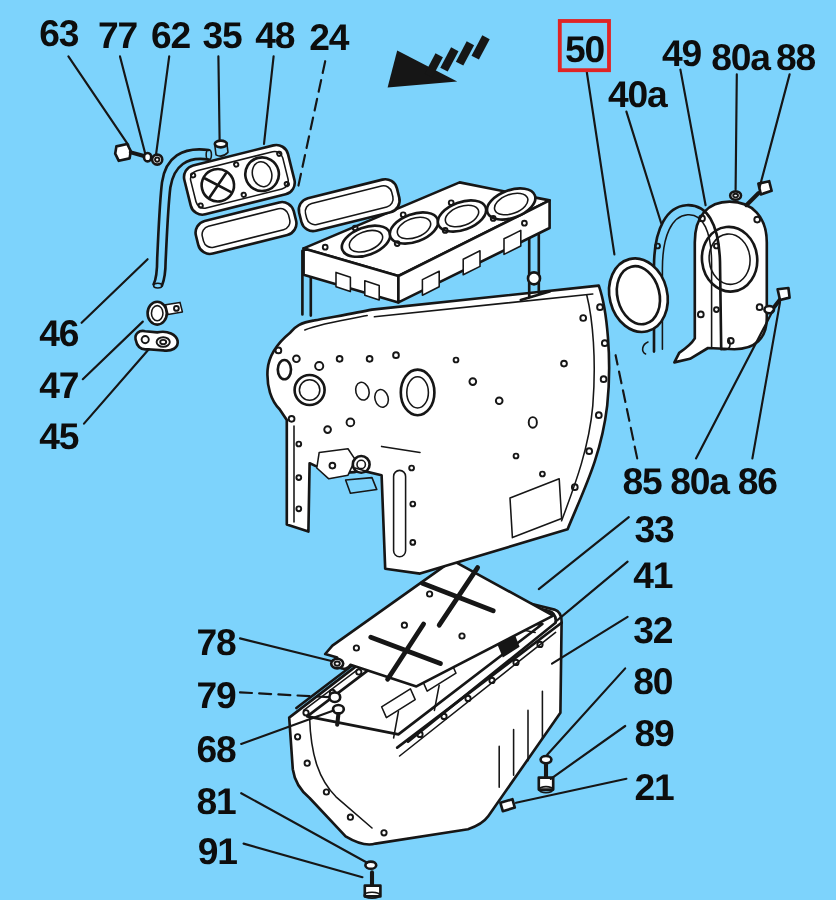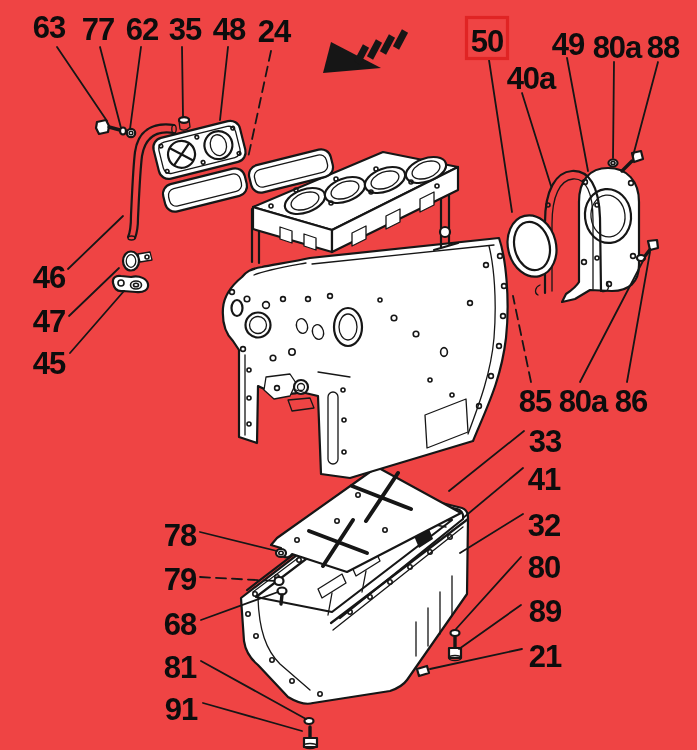--- a/index.html
+++ b/index.html
@@ -1,16 +1,16 @@
 <!DOCTYPE html>
 <html><head>
 <meta charset="utf-8">
 <style>
   html,body{margin:0;padding:0;background:#ffffff;}
-  .frame{width:697px;height:750px;background:#ef4444;position:relative;overflow:hidden;
+  .frame{width:697px;height:750px;background:#7dd3fc;position:relative;overflow:hidden;
          font-family:"Liberation Sans","DejaVu Sans",sans-serif;}
   svg{display:block;}
   .ln{fill:none;stroke:#161616;stroke-width:2.2;stroke-linejoin:round;stroke-linecap:round;}
   .lt{fill:none;stroke:#161616;stroke-width:1.3;stroke-linejoin:round;stroke-linecap:round;}
   .fw{fill:#ffffff;}
   .fb{fill:#161616;stroke:none;}
   .hole{fill:none;stroke:#161616;stroke-width:1.6;}
   .ld{fill:none;stroke:#161616;stroke-width:1.8;stroke-linecap:round;}
   .ldd{stroke-dasharray:10 6;}
   .lbl{font-weight:bold;font-size:31px;letter-spacing:-1px;fill:#0d0d0d;}

